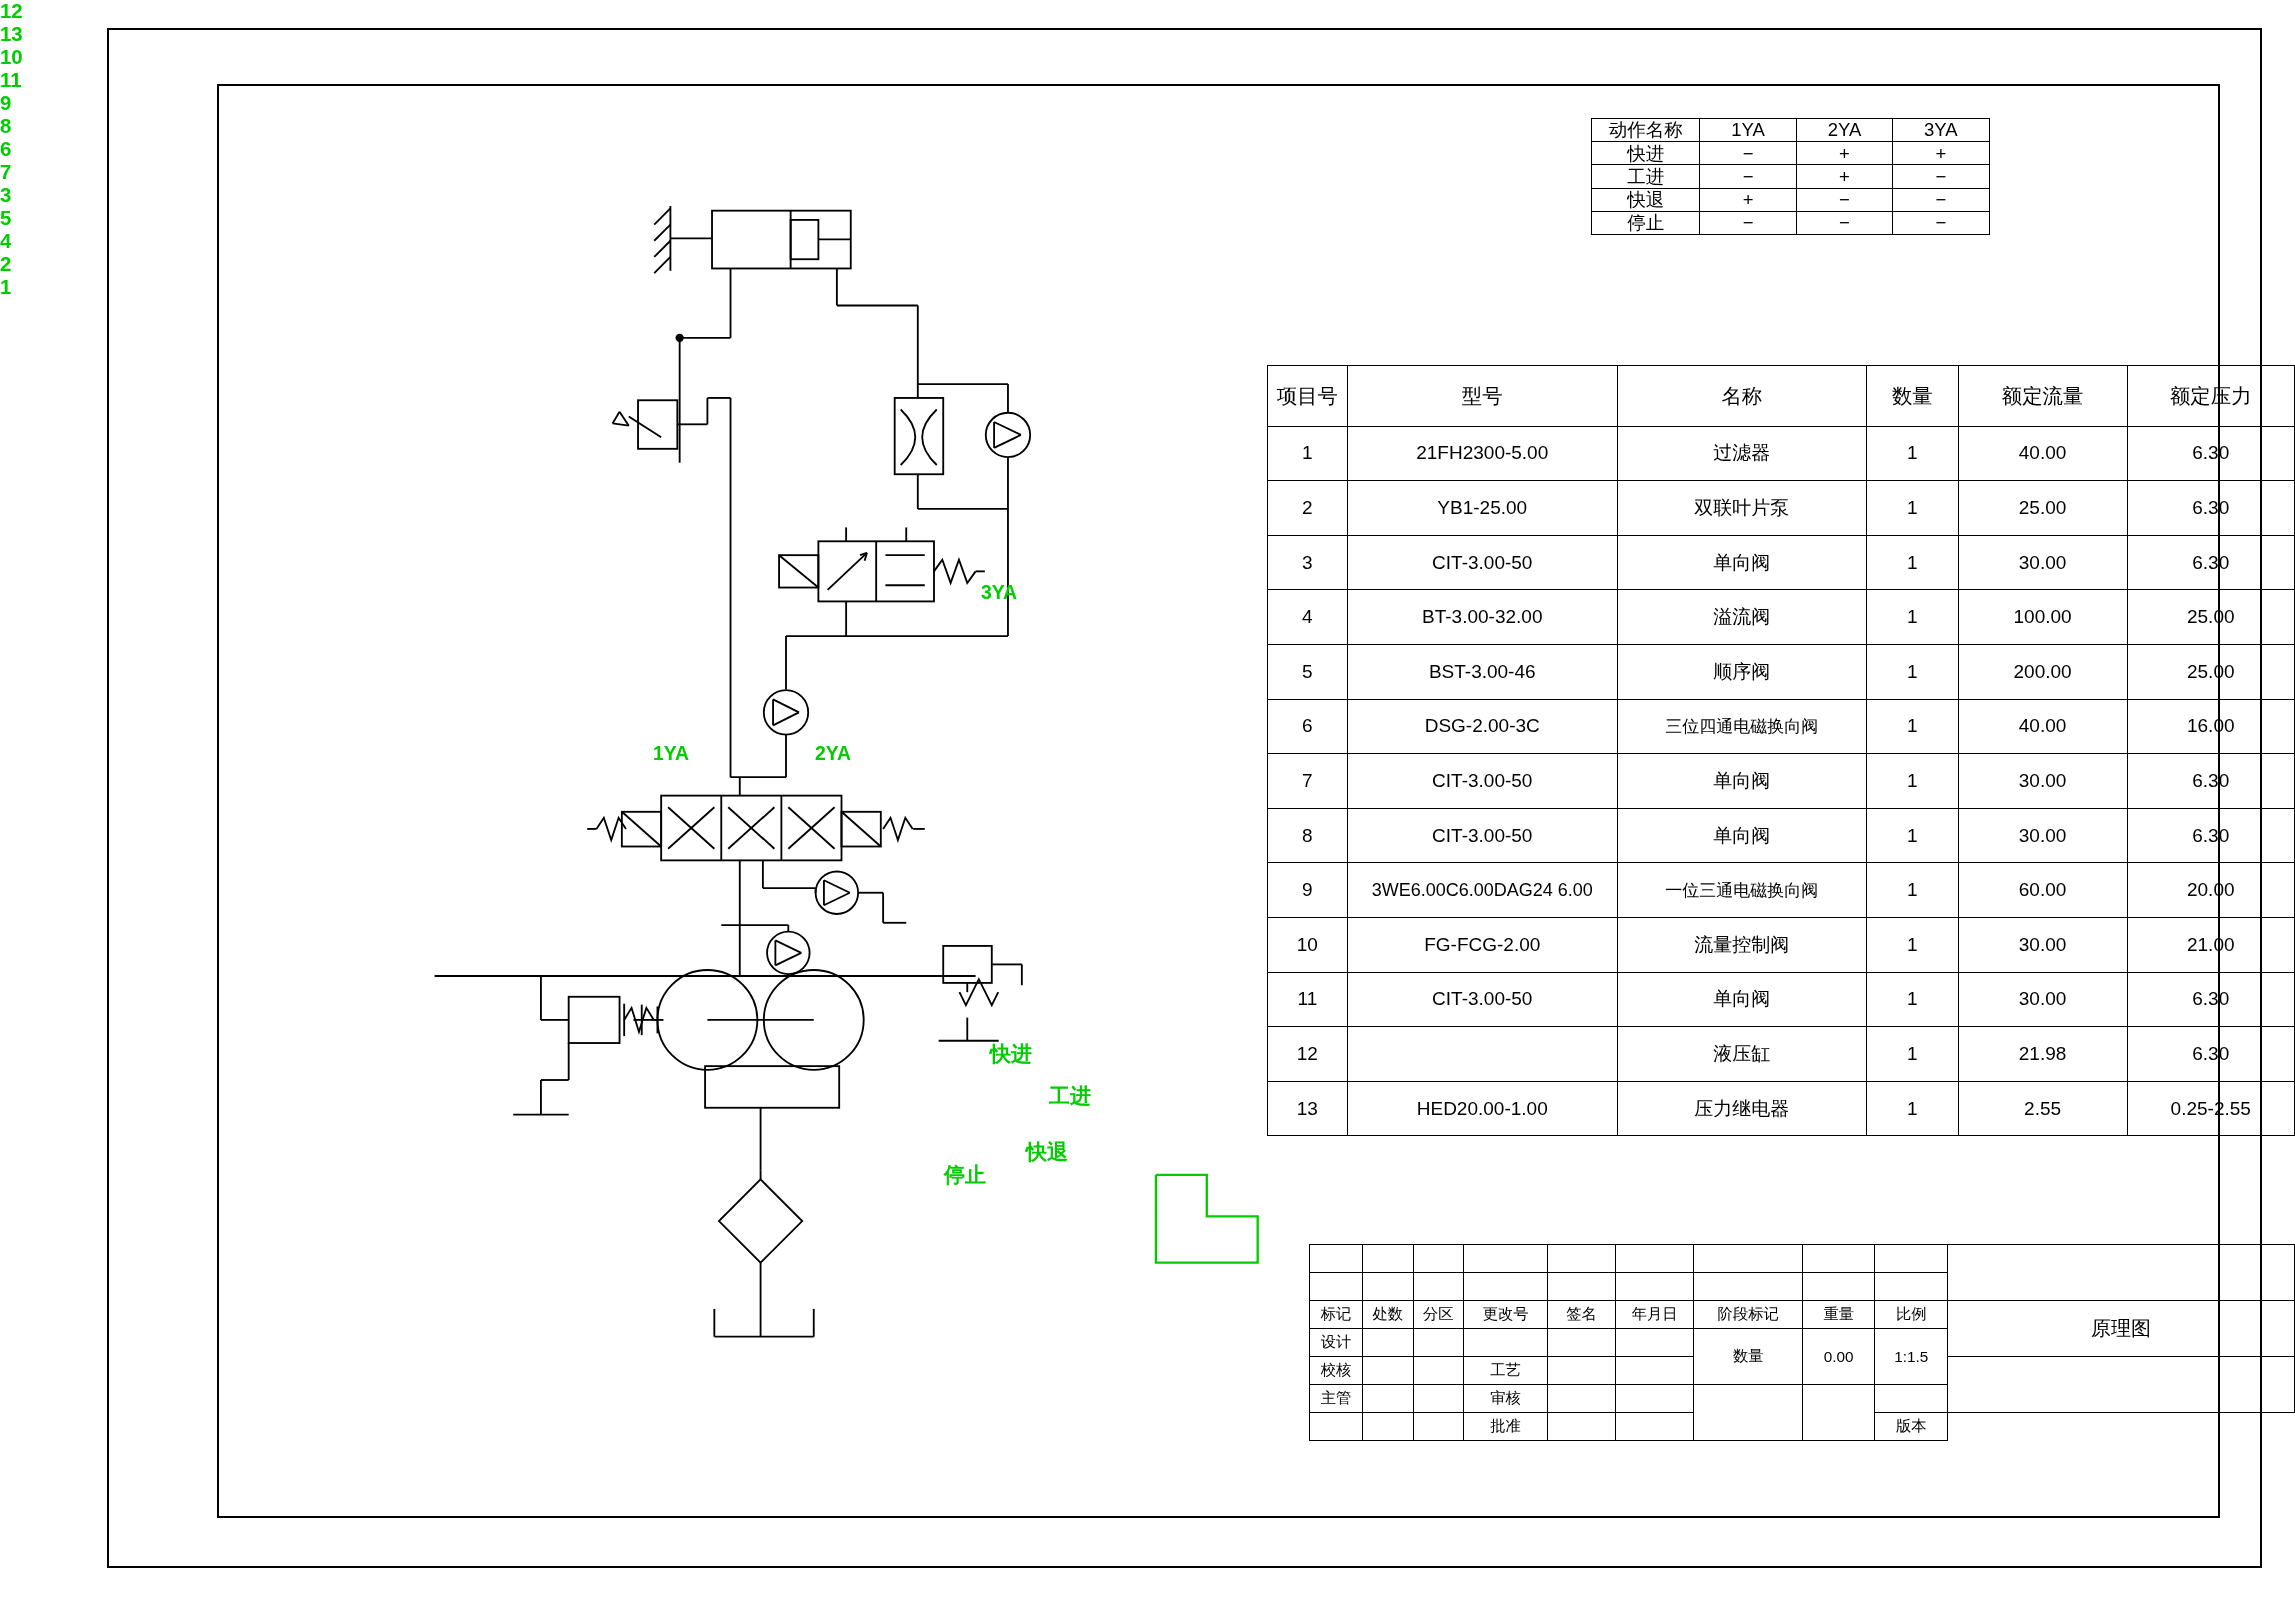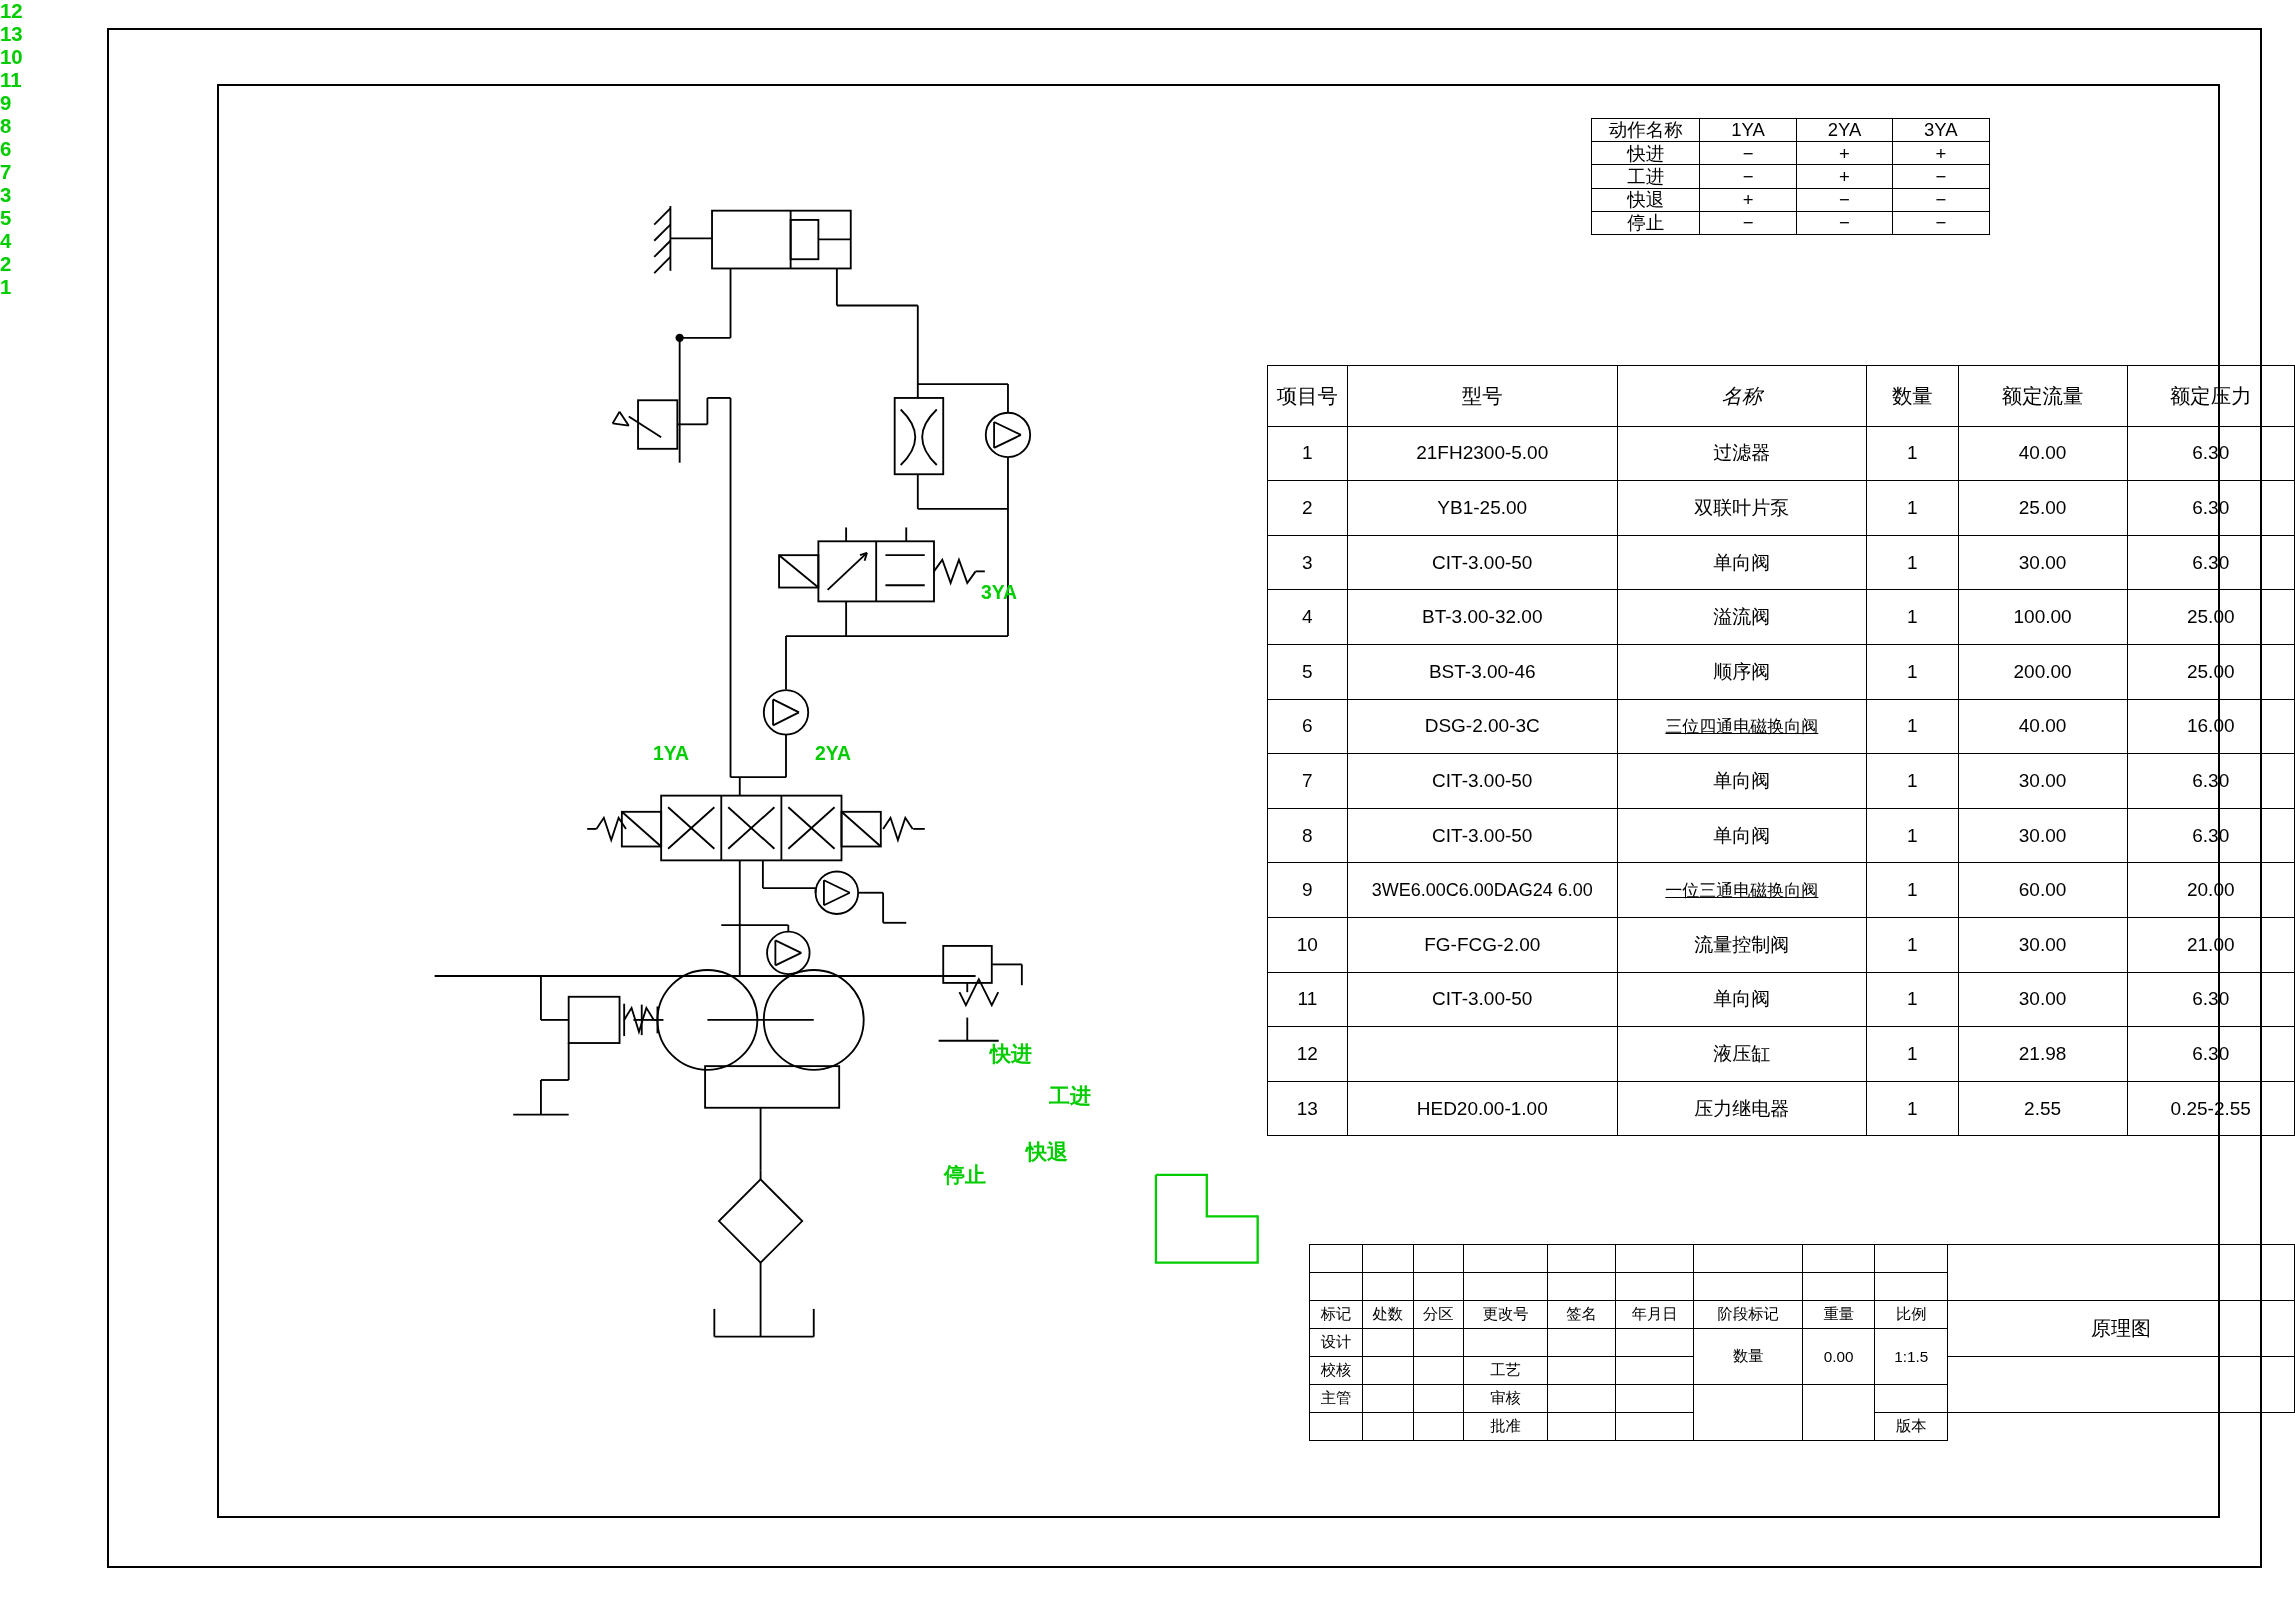--- a/index.html
+++ b/index.html
@@ -20,26 +20,26 @@
   .action-table .c0{width:100px;}
   .action-table .c1,.action-table .c2,.action-table .c3{width:88px;}
   .action-table .hdr{font-size:18.5px;}
 
   
   .parts{position:absolute;left:1267px;top:365px;}
   .parts td{font-size:19px;padding:2.8px 1.9px;height:48px;}
   .parts .h td{height:54px;font-size:20.4px;}
   .parts .c-no{width:83px;}
   .parts .c-model{width:278px;}
-  .parts .c-name{width:278px;font-style:italic;}
+  .parts .c-name{width:278px;}
   .parts .c-qty{width:97px;}
   .parts .c-flow{width:180px;}
   .parts .c-pres{width:180px;}
   .parts .small{font-size:18px;line-height:1.05;}
-  .parts .tight{font-size:17px;text-decoration:underline;}
+  .parts .tight{font-size:17px;}
 
   
   .titleblock{position:absolute;left:1309px;top:1244px;}
   .titleblock td{font-size:15.3px;height:26px;padding:0.5px 1.4px;}
 
   .lbl{position:absolute;font-size:18.5px;}
   .green{color:#00cc00;font-weight:bold;}
   .num{color:#00cc00;font-weight:bold;font-size:20.4px;}
 
   svg{position:absolute;left:0;top:0;}

